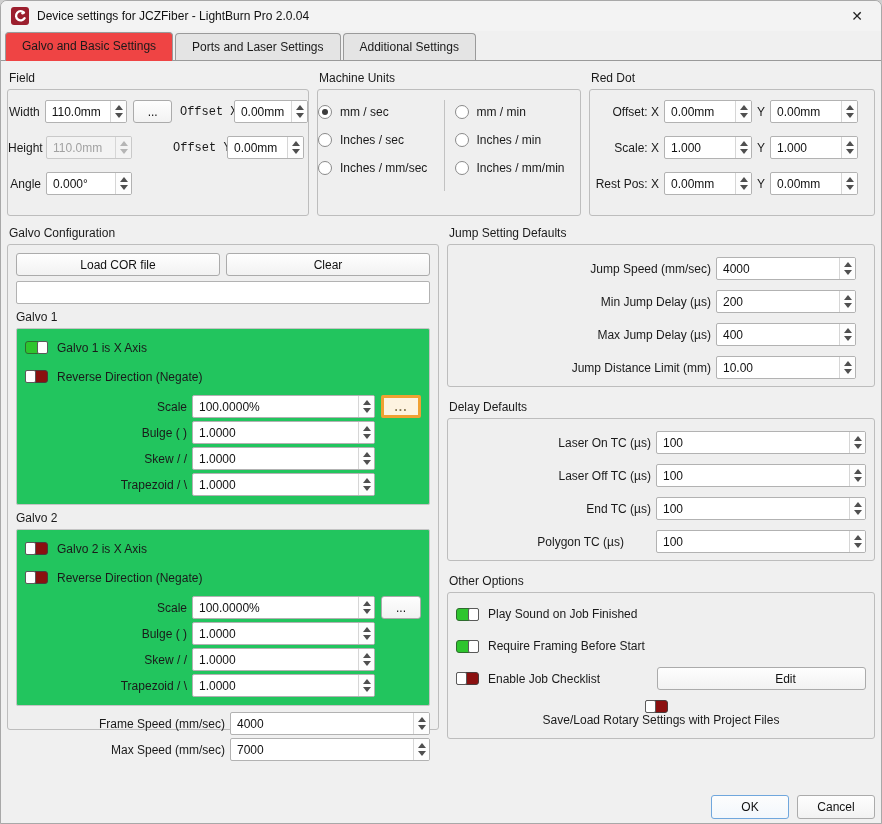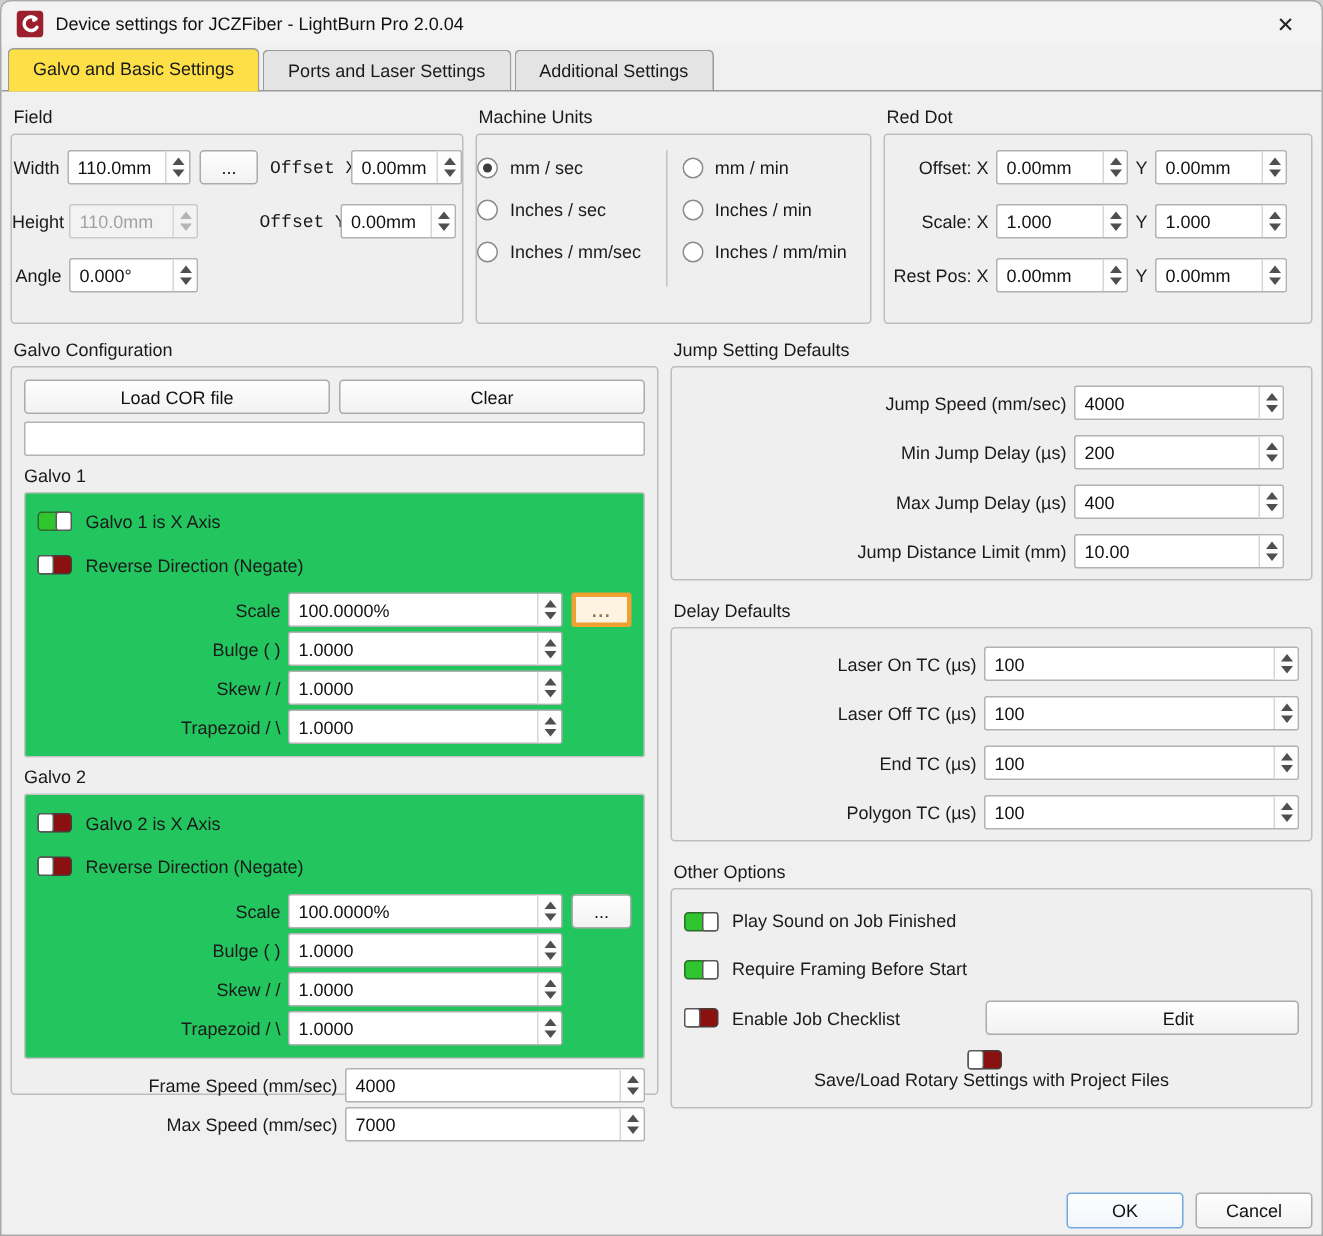--- a/index.html
+++ b/index.html
@@ -12,21 +12,21 @@
   .titlebar { height:30px; display:flex; align-items:center; padding:0 10px; background:#f3f3f3; }
   .app-icon { width:18px; height:18px; margin-right:8px; flex:0 0 auto; }
   .title-text { font-size:12px; color:#111; }
   .close-btn { margin-left:auto; width:28px; height:28px; display:flex; align-items:center;
                justify-content:center; font-size:14px; color:#222; cursor:default; }
 
   
   .tabbar { display:flex; align-items:flex-end; padding:2px 4px 0 4px; border-bottom:1px solid #9a9a9a; height:30px; }
   .tab { padding:6px 16px 6px 16px; border:1px solid #9a9a9a; border-bottom:none; background:#e4e4e4;
          border-radius:4px 4px 0 0; margin-right:2px; color:#1a1a1a; position:relative; }
-  .tab.active { background:#fde047; margin-bottom:-1px; padding-bottom:8px; z-index:2; }
+  .tab.active { background:#ef4444; margin-bottom:-1px; padding-bottom:8px; z-index:2; }
 
   .content { padding:8px 6px 0 6px; }
 
   
   .group-label { font-size:12px; color:#1a1a1a; margin:2px 0 3px 2px; height:15px; }
   .group-box { border:1px solid #bdbdbd; border-radius:3px; background:#efefef; padding:10px 0; }
 
   .top-row { display:flex; gap:8px; }
   .g-field { width:302px; }
   .g-units { width:264px; }
@@ -549,21 +549,21 @@
             <div class="delay-row">
               <span class="lbl">End TC (µs)</span>
               <div class="spin">
                 <span class="spin-value">100</span>
                 <span class="spin-btns">
                     <i class="tri-up"></i>
                     <i class="tri-dn"></i>
                   </span>
               </div>
             </div>
-            <div class="delay-row" style="margin-bottom:0;">
+            <div class="delay-row" style="margin-bottom:0;gap:27px;">
               <span class="lbl">Polygon TC (µs)</span>
               <div class="spin">
                 <span class="spin-value">100</span>
                 <span class="spin-btns">
                     <i class="tri-up"></i>
                     <i class="tri-dn"></i>
                   </span>
               </div>
             </div>
           </div>

